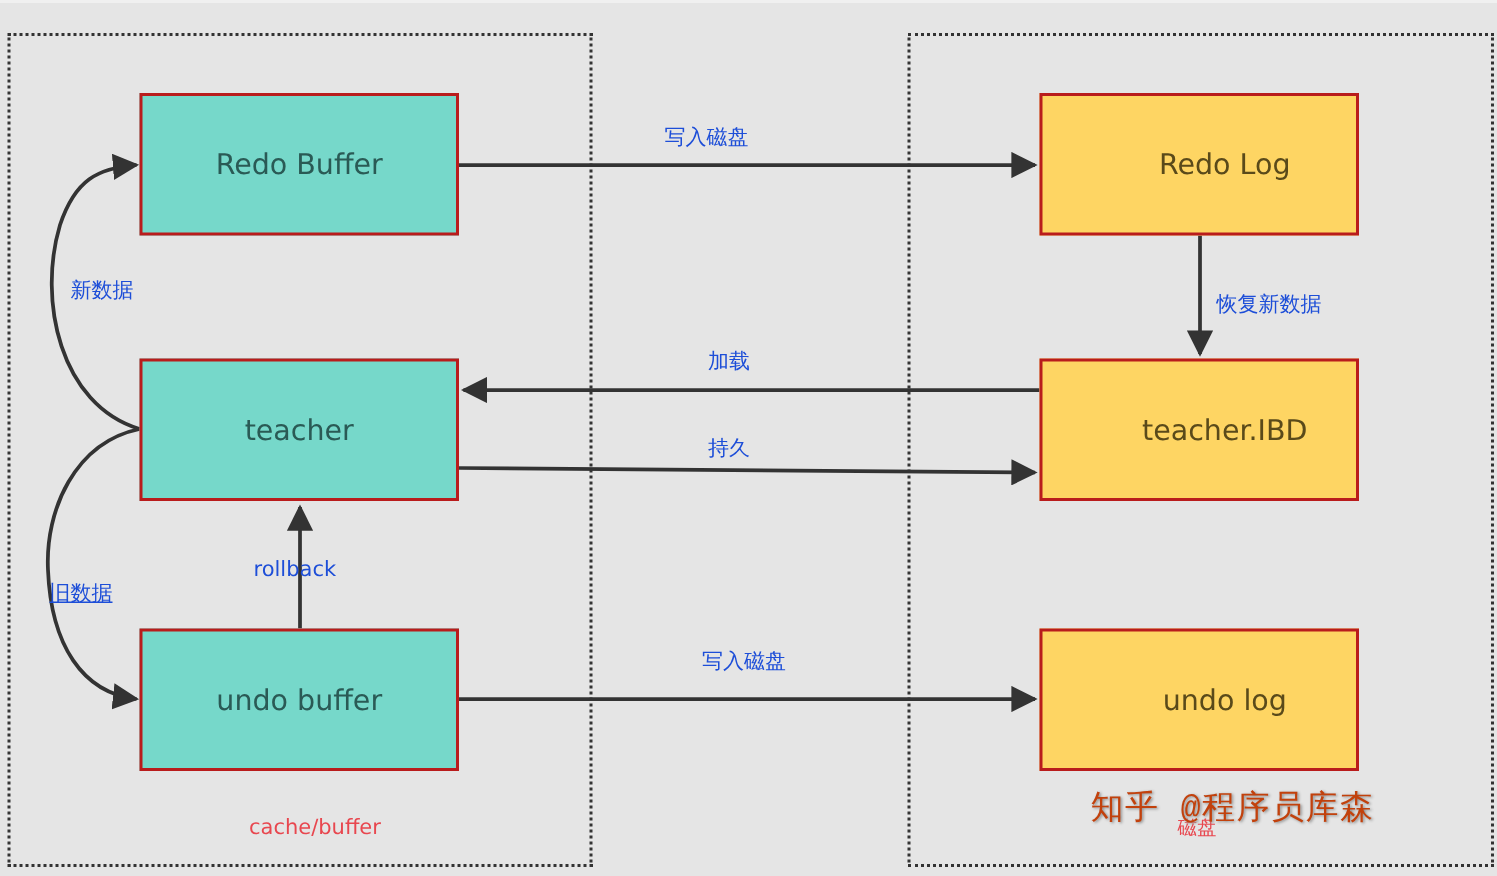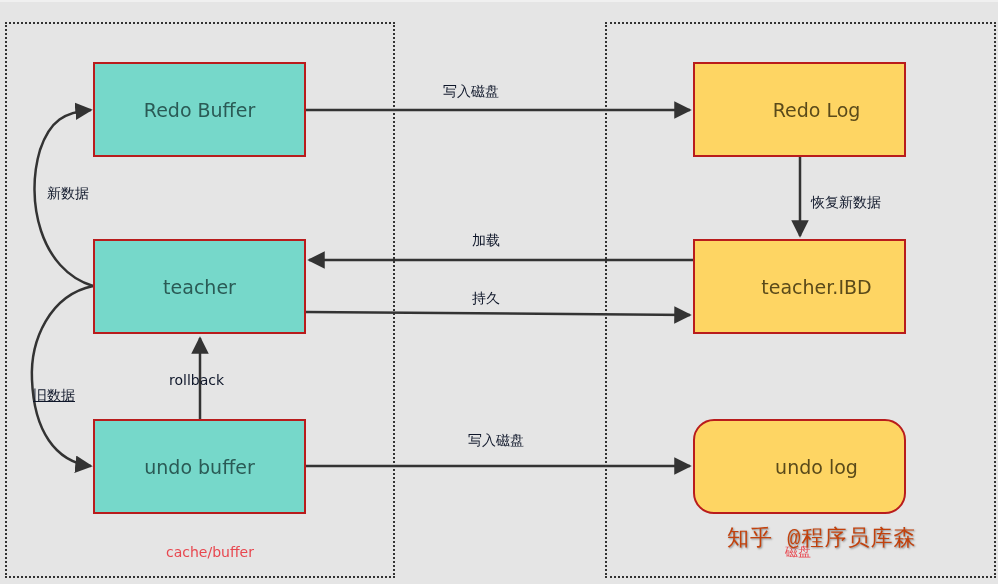--- a/index.html
+++ b/index.html
@@ -17,21 +17,21 @@
   .node {
     position: absolute; width: 213px; height: 95px; box-sizing: border-box;
     border: 2px solid #b91c1c; display: flex; align-items: center; justify-content: center;
     font-size: 20px;
   }
   .node.teal { background: #76d8ca; color: #2a5a55; }
   .node.yellow { background: #fed563; color: #5a4a1a; padding-left: 34px; }
   .node span { font-family: "DejaVu Sans", sans-serif; font-size: 19px; }
   svg.edges { position: absolute; left: 0; top: 0; width: 998px; height: 584px; }
   .label {
-    position: absolute; font-size: 14px; color: #0f172a; white-space: nowrap;
+    position: absolute; font-size: 14px; color: #1d4ed8; white-space: nowrap;
     font-family: "DejaVu Sans", sans-serif;
   }
   .region-label { position: absolute; font-size: 14px; color: #e8474f; white-space: nowrap; }
   .watermark {
     position: absolute; left: 727px; top: 523px; font-size: 22px; color: #c2410c;
     text-shadow: 1px 1px 2px #888; white-space: nowrap; letter-spacing: 1px;
     font-family: Liberation Mono, monospace;
   }
 </style>
 </head>
@@ -74,21 +74,21 @@
 </div>
 <div class="node teal" style="left:93px; top:419px;">
   <span>undo buffer</span>
 </div>
 <div class="node yellow" style="left:693px; top:62px;">
   <span>Redo Log</span>
 </div>
 <div class="node yellow" style="left:693px; top:239px;">
   <span>teacher.IBD</span>
 </div>
-<div class="node yellow" style="left:693px; top:419px;border-radius:21px;">
+<div class="node yellow" style="left:693px; top:419px;">
   <span>undo log</span>
 </div>
 
 <div class="label" style="left:47px; top:185px;">新数据</div>
 <div class="label" style="left:33px; top:387px;text-decoration:underline;">旧数据</div>
 <div class="label" style="left:169px; top:372px;">rollback</div>
 <div class="label" style="left:443px; top:83px;">写入磁盘</div>
 <div class="label" style="left:811px; top:194px;">恢复新数据</div>
 <div class="label" style="left:472px; top:232px;">加载</div>
 <div class="label" style="left:472px; top:290px;font-family:Liberation Serif, serif;">持久</div>

